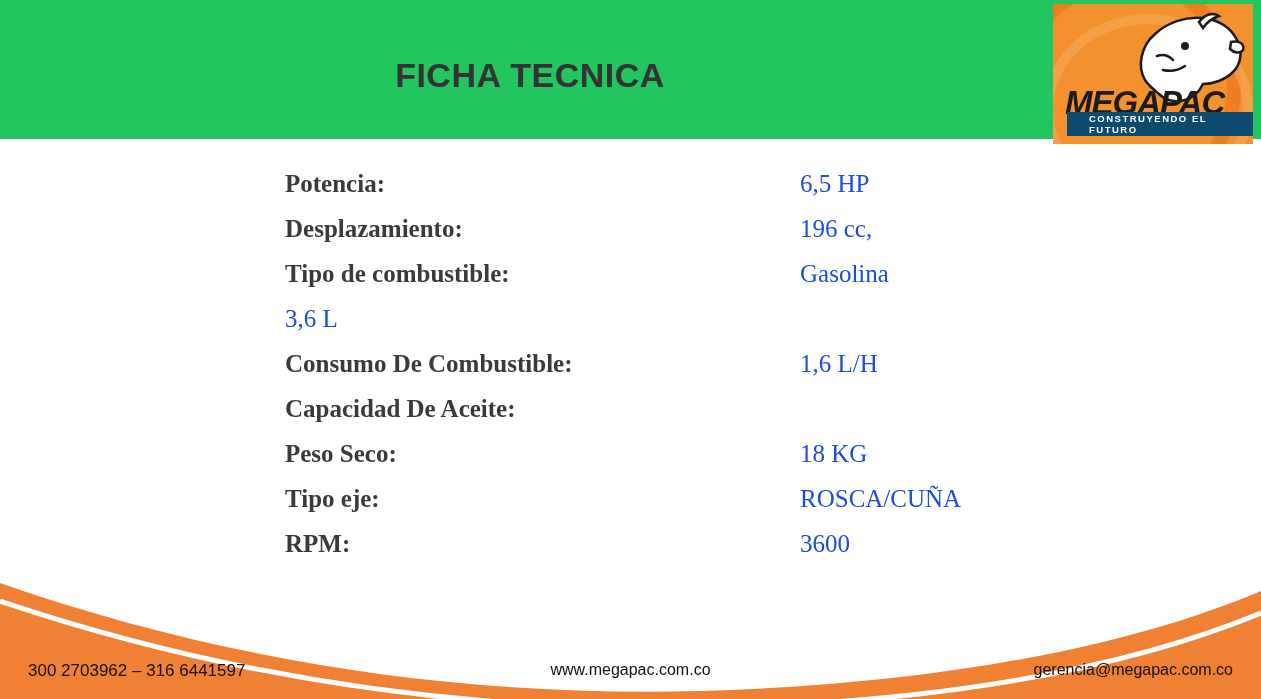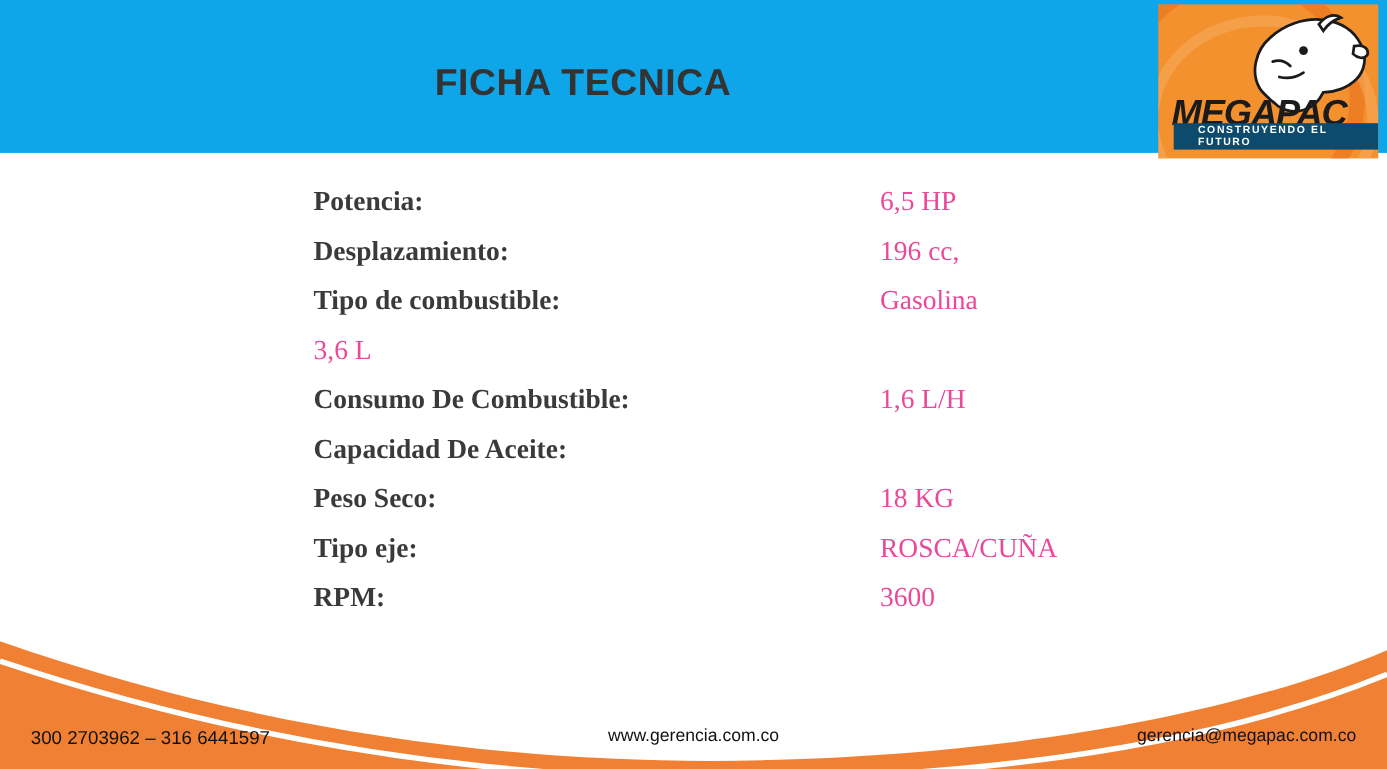--- a/index.html
+++ b/index.html
@@ -21,21 +21,21 @@
     overflow: hidden;
   }
 
   
   .header-band {
     position: absolute;
     left: 0;
     top: 0;
     width: 1261px;
     height: 139px;
-    background: #0ea5e9;
+    background: #22c55e;
   }
   .header-title {
     position: absolute;
     left: 0;
     top: 56px;
     width: 1060px;
     text-align: center;
     font-size: 34px;
     font-weight: bold;
     color: #333333;
@@ -118,21 +118,21 @@
   .spec-label {
     width: 515px;
     font-size: 25px;
     font-weight: bold;
     color: #3a3a3a;
   }
   .spec-value {
     flex: 1;
     font-size: 25px;
     font-weight: normal;
-    color: #ec4899;
+    color: #1d4ed8;
   }
 
   
   .footer-wrap {
     position: absolute;
     left: 0;
     bottom: 0;
     width: 1261px;
     height: 160px;
   }
@@ -236,17 +236,17 @@
   <div class="footer-wrap">
     <svg width="1261" height="160" viewBox="0 0 1261 160">
       <path d="M0 44 C240 128 480 158 700 152 C920 146 1120 112 1261 52 L1261 160 L0 160 Z" fill="#F08033"></path>
       <path d="M0 58 C240 142 480 172 700 166 C920 160 1120 126 1261 66 L1261 160 L0 160 Z" fill="#F08033"></path>
       <path d="M0 62 C250 146 500 176 740 168 C960 160 1130 128 1261 74" fill="none" stroke="#ffffff" stroke-width="5"></path>
     </svg>
   </div>
 
   <div class="footer-text">
     <div class="foot-left">300 2703962 – 316 6441597</div>
-    <div class="foot-center">www.gerencia.com.co</div>
+    <div class="foot-center">www.megapac.com.co</div>
     <div class="foot-right">gerencia@megapac.com.co</div>
   </div>
 
 </div>
 
 </body></html>

